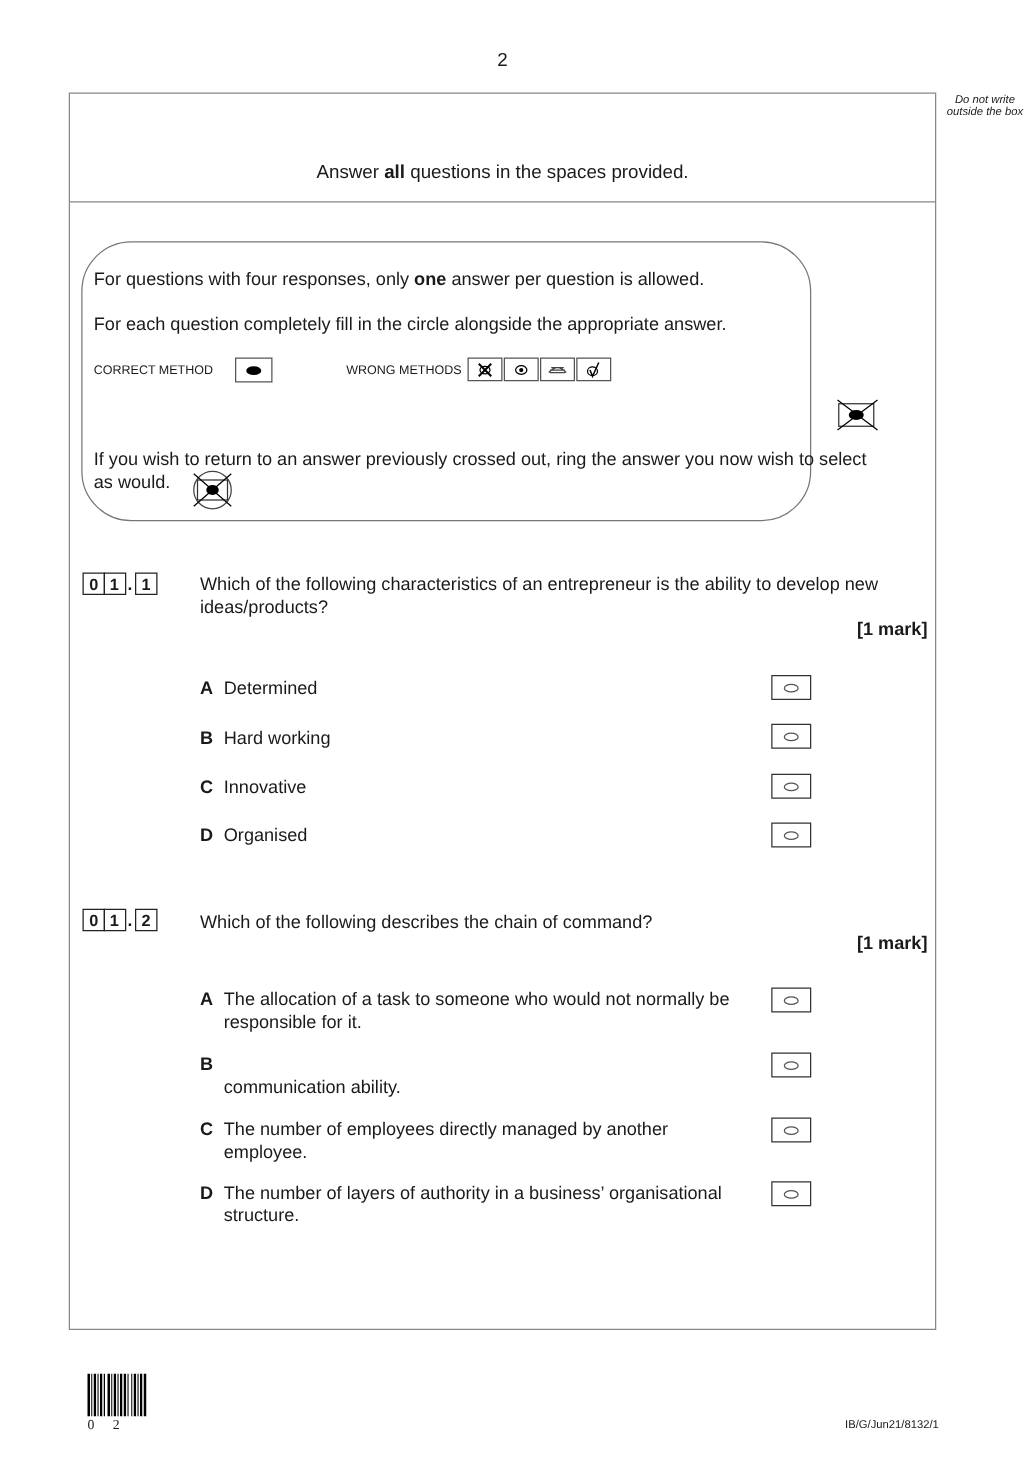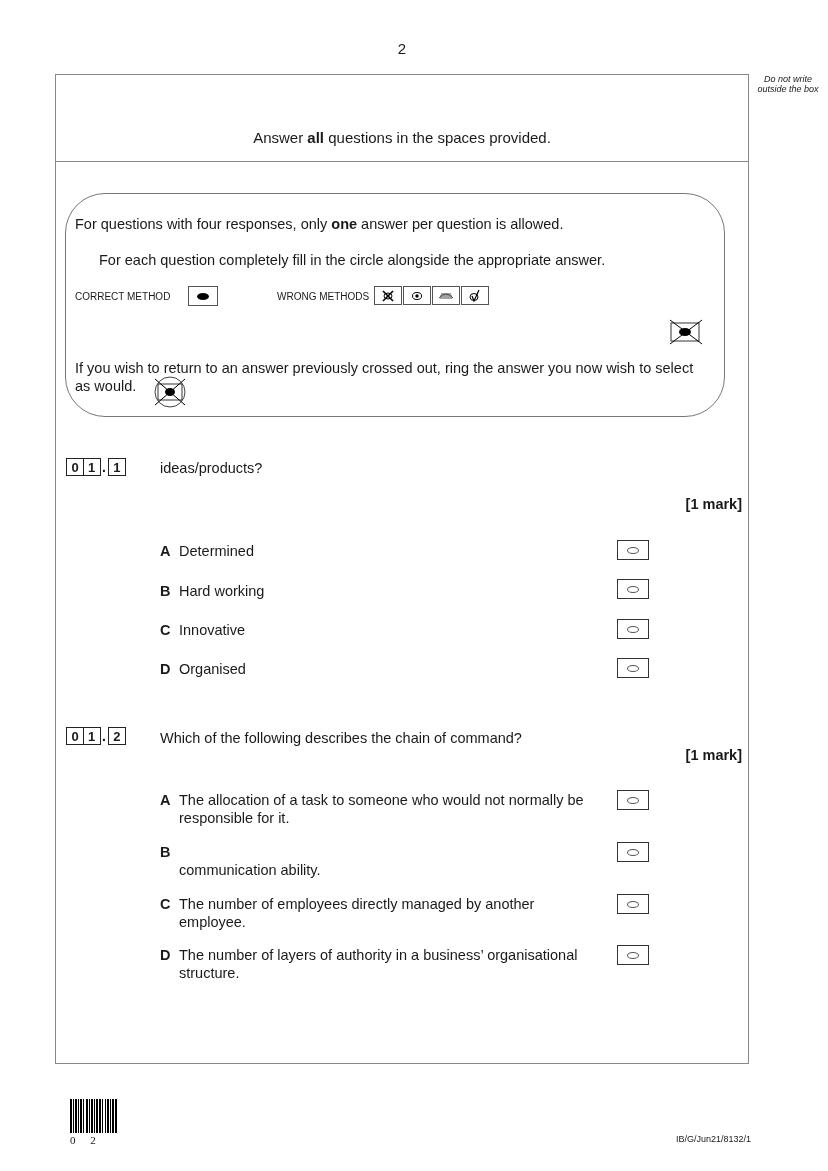--- a/index.html
+++ b/index.html
@@ -5,21 +5,21 @@
   html, body { margin:0; padding:0; background:#ffffff; }
   body { width:828px; height:1171px; position:relative; overflow:hidden;
          font-family:"Liberation Sans", sans-serif; color:#1a1a1a; }
   .abs { position:absolute; }
   #page-number { left:0; width:804px; top:40px; text-align:center; font-size:15px; }
   #margin-note { left:752px; top:74px; width:72px; text-align:center; font-size:9px; font-style:italic; line-height:10px; }
   #frame { left:55px; top:74px; width:694px; height:990px; border:1px solid #888; box-sizing:border-box; }
   #section-header { left:56px; top:75px; width:692px; height:86px; border-bottom:1px solid #888; }
   #section-title { top:18px; left:0; width:692px; text-align:center; font-weight:bold; font-size:15px; }
   #section-instr { top:54px; left:0; width:692px; text-align:center; font-size:15px; }
-  #instr-box { left:65px; top:193px; width:660px; height:224px; border:1px solid #777; border-radius:40px; box-sizing:border-box; }
+  #instr-box { left:65px; top:193px; width:584px; height:224px; border:1px solid #777; border-radius:40px; box-sizing:border-box; }
   .itext { position:absolute; left:9px; font-size:14.5px; white-space:nowrap; }
   .small { font-size:10px; }
   .mbox { position:absolute; border:1px solid #555; width:28px; height:19px; box-sizing:border-box; display:flex; align-items:center; justify-content:center; background:#fff; }
   .qnum { position:absolute; display:flex; align-items:center; }
   .qd { width:18px; height:18px; border:1.5px solid #222; box-sizing:border-box; font-weight:bold; font-size:13px; display:flex; align-items:center; justify-content:center; margin-right:-1.5px; }
   .qdot { font-weight:bold; font-size:14px; margin:0 2px 0 3px; }
   .qtext { position:absolute; left:160px; font-size:14.5px; line-height:18px; }
   .mark { position:absolute; right:86px; font-weight:bold; font-size:14.5px; }
   .opt { position:absolute; left:160px; font-size:14.5px; line-height:18px; display:flex; }
   .opt .letter { font-weight:bold; width:19px; flex:none; }
@@ -36,21 +36,21 @@
 <div id="margin-note" class="abs">Do not write outside the box</div>
 
 <div id="frame" class="abs"></div>
 
 <div id="section-header" class="abs">
   <div id="section-instr" class="abs"><span>Answer </span><b>all</b><span> questions in the spaces provided.</span></div>
 </div>
 
 <div id="instr-box" class="abs">
   <div class="itext" style="top:22px;"><span>For questions with four responses, only </span><b>one</b><span> answer per question is allowed.</span></div>
-  <div class="itext" style="top:58px;margin-left:24px;">For each question completely fill in the circle alongside the appropriate answer.</div>
+  <div class="itext" style="top:58px;">For each question completely fill in the circle alongside the appropriate answer.</div>
 
   <div class="itext small" style="top:97px;">CORRECT METHOD</div>
   <div class="mbox" style="left:122px; top:92px; width:30px; height:20px;">
     <div style="width:12px;height:7px;border-radius:50%;background:#000;"></div>
   </div>
   <div class="itext small" style="left:211px; top:97px;">WRONG METHODS</div>
   <div class="mbox" style="left:308px; top:92px;">
     <svg width="14" height="12" viewBox="0 0 14 12">
         <ellipse cx="7" cy="6" rx="4" ry="3" fill="none" stroke="#000" stroke-width="1"></ellipse>
         <line x1="2" y1="1" x2="12" y2="11" stroke="#000" stroke-width="1.6"></line>
@@ -97,20 +97,21 @@
   </div>
 </div>
 
 <div class="qnum" style="left:66px; top:458px;">
   <div class="qd">0</div>
   <div class="qd">1</div>
   <span class="qdot">.</span>
   <div class="qd">1</div>
 </div>
 <div class="qtext" style="top:459px;">
+  <div>Which of the following characteristics of an entrepreneur is the ability to develop new</div>
   <div>ideas/products?</div>
 </div>
 <div class="mark" style="top:496px;">[1 mark]</div>
 
 <div class="opt" style="top:542px;">
     <span class="letter">A</span>
     <span>Determined</span>
   </div>
 <div class="ansbox" style="top:540px;">
     <div class="oval"></div>

